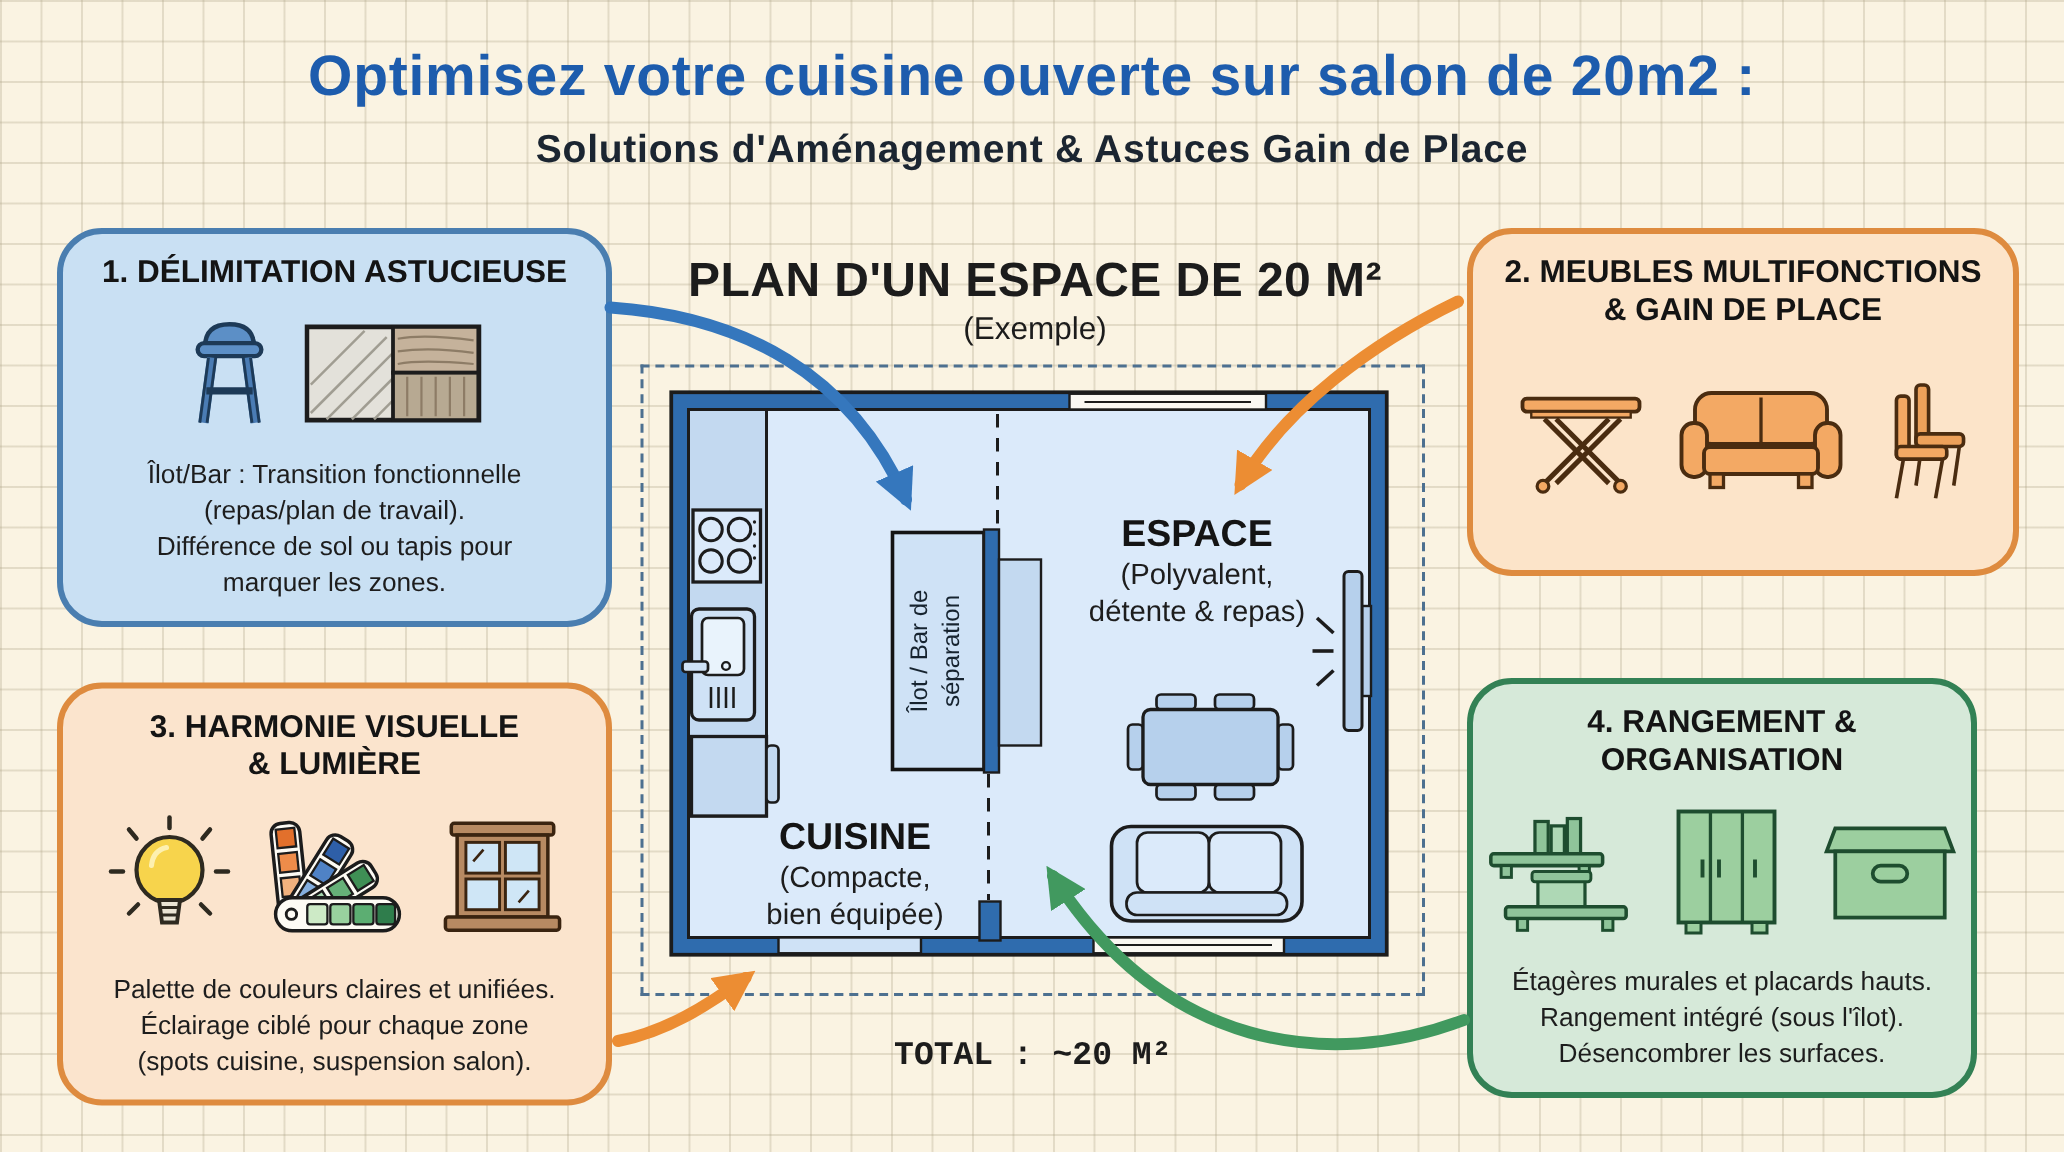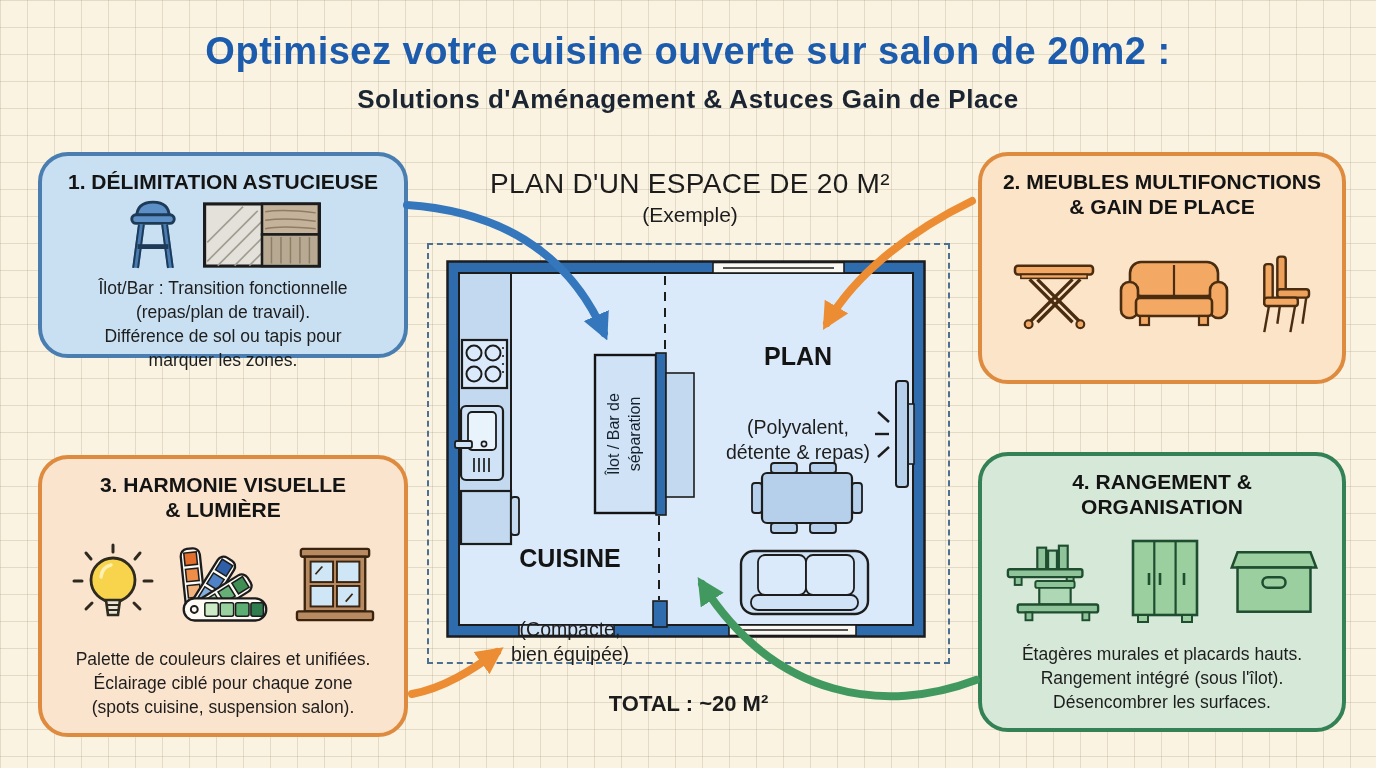--- a/index.html
+++ b/index.html
@@ -18,46 +18,46 @@
   .main-title .l1{ font-size:38px; line-height:50px; font-weight:bold; color:#1d5cad; letter-spacing:.5px;}
   .main-title .l2{ font-size:26px; line-height:46px; font-weight:bold; color:#1b2531; letter-spacing:.5px;}
 
   .tip-box{ position:absolute; border-radius:30px; border:4px solid; z-index:3;
             display:flex; flex-direction:column; align-items:center;
             justify-content:space-between; padding:13px 4px 14px; text-align:center;}
   .tip-box .box-title{ font-size:21px; line-height:25px; font-weight:bold; color:#141414; white-space:pre-line;}
   .tip-box .box-body{ font-size:17.5px; line-height:24px; color:#1d1d1d; white-space:pre-line;}
   .icon-row{ display:flex; align-items:center; justify-content:center; gap:22px; flex:1; }
 
-  .box-1{ left:38px;  top:152px; width:370px; height:206px; background:#c9e0f3; border-color:#4a7eb0;}
+  .box-1{ left:38px;  top:152px; width:370px; height:266px; background:#c9e0f3; border-color:#4a7eb0;}
   .box-2{ left:978px; top:152px; width:368px; height:232px; background:#fce4c9; border-color:#de8b3f;}
   .box-3{ left:38px;  top:455px; width:370px; height:282px; background:#fbe4cd; border-color:#de8b3f;gap:18px;}
-  .box-4{ left:978px; top:452px; width:368px; height:280px; background:#d6e9d9; border-color:#338155;}
+  .box-4{ left:978px; top:452px; width:340px; height:280px; background:#d6e9d9; border-color:#338155;}
 
   .plan-header{ position:absolute; left:420px; top:168px; width:540px; text-align:center; z-index:2;}
-  .plan-header .pt{ font-size:28px; font-weight:normal; letter-spacing:.3px;}
+  .plan-header .pt{ font-size:32px; font-weight:bold; letter-spacing:.3px;}
   .plan-header .ps{ font-size:21px; margin-top:3px;}
 
   .dashed-frame{ position:absolute; left:427px; top:243px; width:523px; height:421px;
                  border:2.5px dashed #4d7090; z-index:1;}
 
   .plan{ position:absolute; left:446px; top:260px; width:480px; height:378px; z-index:2;}
   .plan svg{ position:absolute; left:0; top:0; }
 
   .plan-label{ position:absolute; text-align:center; z-index:4;}
   .plan-label .zname{ font-size:25px; font-weight:bold; color:#141414;}
-  .plan-label .zdesc{ font-size:19.5px; line-height:25px; color:#1d1d1d; white-space:pre-line;margin-top:44px;}
+  .plan-label .zdesc{ font-size:19.5px; line-height:25px; color:#1d1d1d; white-space:pre-line;}
   .salon-label{ left:252px; top:82px; width:200px;}
   .cuisine-label{ left:24px; top:284px; width:200px;}
   .ilot-label{ position:absolute; left:104px; top:152px; width:150px; height:44px;
                transform:rotate(-90deg); text-align:center; font-size:16px; font-weight:500;
                line-height:21px; color:#16232f; white-space:pre-line; z-index:4;}
 
   .total-label{ position:absolute; left:427px; top:691px; width:523px; text-align:center;
-                font-size:22px; font-weight:bold; z-index:2;}
+                font-size:22px; font-weight:bold; z-index:2;font-family:Liberation Mono, monospace;}
 
   .arrows{ position:absolute; left:0; top:0; z-index:5; pointer-events:none;}
 </style>
 </head>
 <body>
 
 <div class="canvas">
 
   <div class="main-title">
     <div class="l1">Optimisez votre cuisine ouverte sur salon de 20m2 :</div>
@@ -141,21 +141,21 @@
       <g>
         <rect x="462" y="144" width="6" height="60" fill="#b6d0ec" stroke="#1c1c1c" stroke-width="1.6"></rect>
         <rect x="450" y="121" width="12" height="106" rx="3" fill="#b6d0ec" stroke="#1c1c1c" stroke-width="2"></rect>
         <line x1="432" y1="152" x2="443" y2="162" stroke="#1c1c1c" stroke-width="2.4"></line>
         <line x1="429" y1="174" x2="443" y2="174" stroke="#1c1c1c" stroke-width="2.4"></line>
         <line x1="432" y1="197" x2="443" y2="187" stroke="#1c1c1c" stroke-width="2.4"></line>
       </g>
     </svg>
 
     <div class="plan-label salon-label">
-      <div class="zname">PLAN</div>
+      <div class="zname">ESPACE</div>
       <div class="zdesc">(Polyvalent,
 détente &amp; repas)</div>
     </div>
     <div class="plan-label cuisine-label">
       <div class="zname">CUISINE</div>
       <div class="zdesc">(Compacte,
 bien équipée)</div>
     </div>
     <div class="ilot-label">Îlot / Bar de
 séparation</div>

